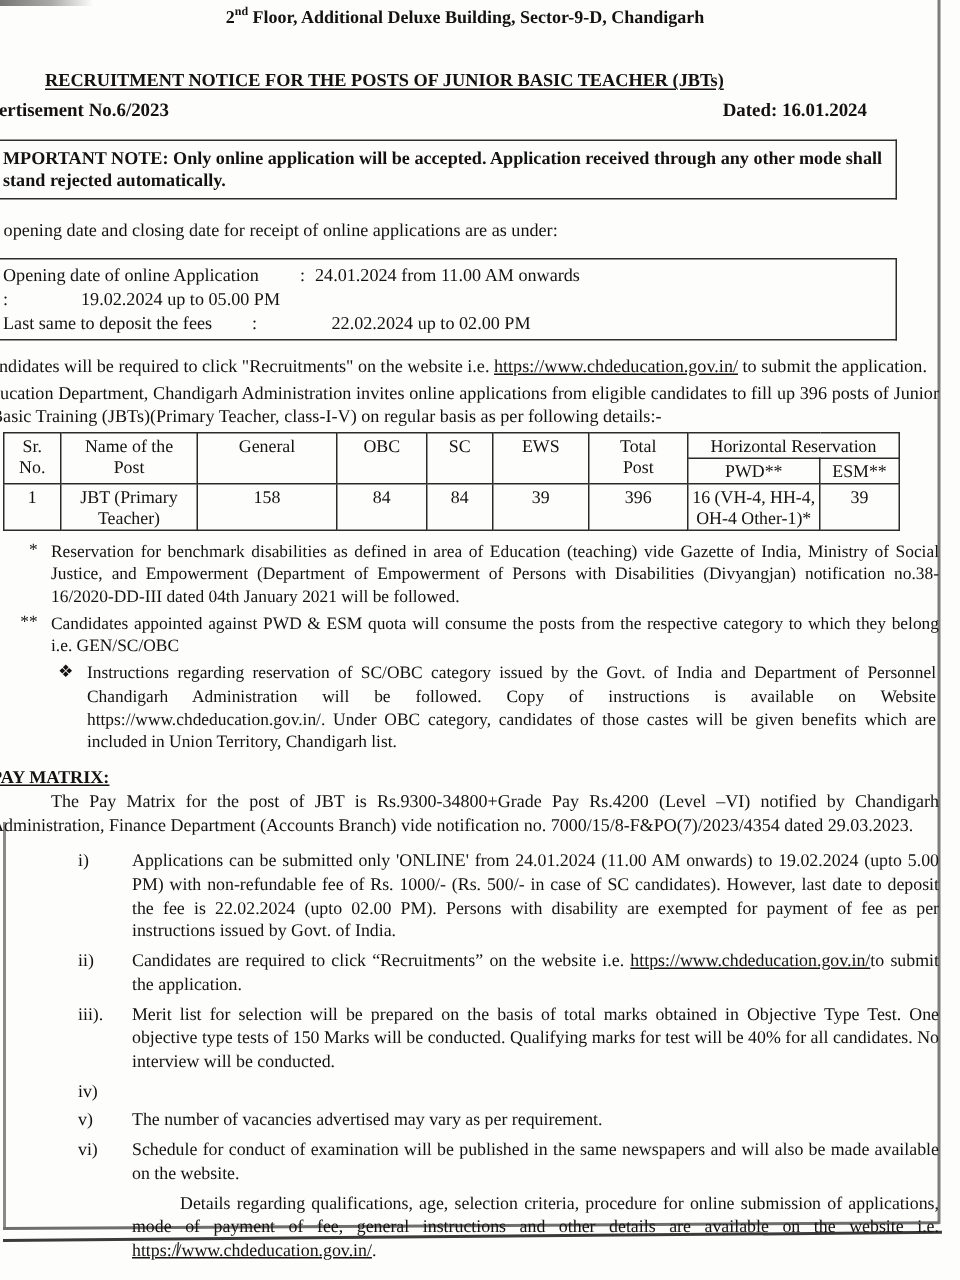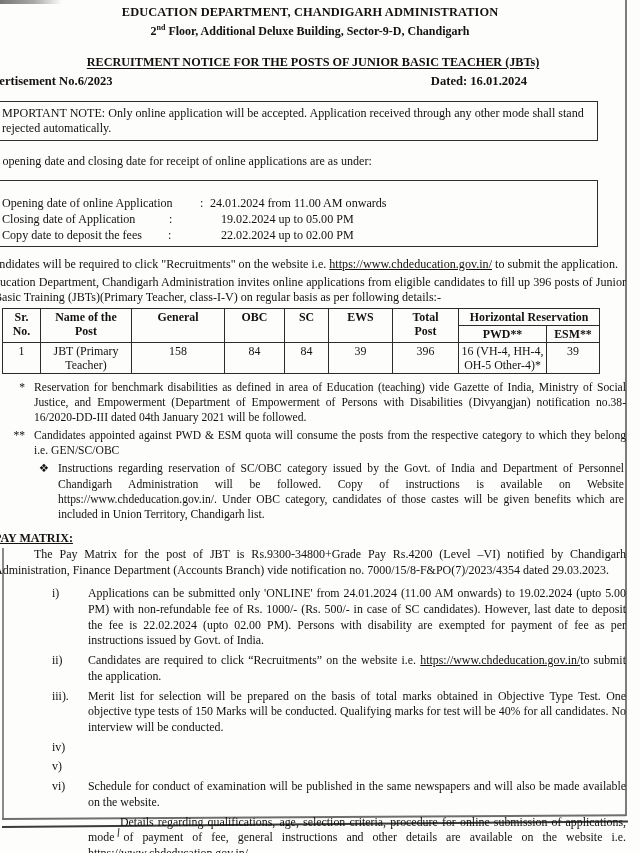--- a/index.html
+++ b/index.html
@@ -71,59 +71,58 @@
   }
   .org-addr {
     text-align: center;
     font-weight: bold;
     font-size: 12px;
     margin: 3px 50px 0 30px;
   }
   .org-addr sup { font-size: 8px; }
 
   .notice-title-row {
-    text-align: center;
-    margin: 13px 44px 0 30px;
+    margin: 25px 44px 0 30px;
   }
   .notice-title {
     font-weight: bold;
     font-size: 12.2px;
     text-decoration: underline;
     text-underline-offset: 2px;
   }
 
   .advt-row {
     display: flex;
     justify-content: space-between;
     align-items: baseline;
     margin: 4px 40px 0 -7px;
     font-weight: bold;
     font-size: 12.6px;
   }
-  .advt-row .dated { margin-right: 73px; }
+  .advt-row .dated { margin-right: 22px; }
 
   
   .box-note {
     border: 1.2px solid #2e2e2e;
     border-left: none;
     margin: 12px 42px 0 0;
     padding: 4px 6px 3px 2px;
-    font-weight: normal;
+    font-weight: bold;
     font-size: 12.1px;
     line-height: 1.28;
   }
   .intro-line {
     margin: 13px 40px 0 -6px;
     font-size: 12.1px;
   }
   .box-dates {
     border: 1.2px solid #2e2e2e;
     border-left: none;
     margin: 11px 42px 0 0;
-    padding: 15px 4px 2px 2px;
+    padding: 3px 4px 2px 2px;
     font-size: 12.1px;
     line-height: 1.32;
   }
   .date-row { display: flex; white-space: pre; }
   .date-label { display: inline-block; }
   .date-sep { display: inline-block; }
   .date-val { display: inline-block; }
 
   .para {
     margin: 10px 14px 0 -6px;
@@ -146,21 +145,21 @@
     table-layout: fixed;
   }
   table.vac th, table.vac td {
     border: 1.1px solid #2b2b2b;
     text-align: center;
     vertical-align: top;
     padding: 1px 2px;
     font-weight: normal;
     line-height: 1.18;
   }
-  table.vac th { font-weight: bold; }
+  table.vac th { font-weight: normal; }
   td.cell-left, th.cell-left { text-align: left; padding-left: 5px; }
 
   
   .note-list { margin: 6px 14px 0 0; font-size: 11.6px; }
   .note-item {
     display: flex;
     align-items: flex-start;
     margin-top: 3px;
     line-height: 1.3;
   }
@@ -230,21 +229,20 @@
 
   <div class="scan-top-smudge"></div>
   <div class="page-border-right"></div>
   <div class="page-border-left"></div>
   <div class="page-border-bottom"></div>
   <div class="page-border-bottom2"></div>
   <div class="stray-tick"></div>
 
   <div class="content">
 
-    <div class="org-title">EDUCATION DEPARTMENT, CHANDIGARH ADMINISTRATION</div>
 
     <div class="org-addr"><span>2</span><sup>nd</sup><span> Floor, Additional Deluxe Building, Sector-9-D, Chandigarh</span></div>
 
     <div class="notice-title-row">
       <span class="notice-title">RECRUITMENT NOTICE FOR THE POSTS OF JUNIOR BASIC TEACHER (JBTs)</span>
     </div>
 
     <div class="advt-row">
       <span>vertisement No.6/2023</span>
       <span class="dated">Dated: 16.01.2024</span>
@@ -256,26 +254,25 @@
 
     <div class="intro-line">e opening date and closing date for receipt of online applications are as under:</div>
 
     <div class="box-dates">
       <div class="date-row">
         <span class="date-label" style="width:198px">Opening date of online Application</span>
         <span class="date-sep" style="width:10px">:</span>
         <span class="date-val">24.01.2024 from 11.00 AM onwards</span>
       </div>
       <div class="date-row">
-        <span class="date-label" style="width:167px">Closing date of Application</span>
         <span class="date-sep" style="width:52px">:</span>
         <span class="date-val">19.02.2024 up to 05.00 PM</span>
       </div>
       <div class="date-row">
-        <span class="date-label" style="width:166px">Copy date to deposit the fees</span>
+        <span class="date-label" style="width:166px">Last same to deposit the fees</span>
         <span class="date-sep" style="width:53px">:</span>
         <span class="date-val">22.02.2024 up to 02.00 PM</span>
       </div>
     </div>
 
     <div class="para"><span>andidates will be required to click "Recruitments" on the website i.e. </span><span class="link">https://www.chdeducation.gov.in/</span><span> to submit the application.</span></div>
 
     <div class="para tight">ducation Department, Chandigarh Administration invites online applications from eligible candidates to fill up 396 posts of Junior Basic Training (JBTs)(Primary Teacher, class-I-V) on regular basis as per following details:-</div>
 
     <table class="vac">
@@ -317,21 +314,21 @@
       </thead>
       <tbody>
         <tr>
           <td class="cell-left">1</td>
           <td class="cell-left">JBT (Primary Teacher)</td>
           <td>158</td>
           <td>84</td>
           <td>84</td>
           <td>39</td>
           <td>396</td>
-          <td class="cell-left">16 (VH-4, HH-4, OH-5 Other-4)*</td>
+          <td class="cell-left">16 (VH-4, HH-4, OH-4 Other-1)*</td>
           <td class="cell-left">39</td>
         </tr>
       </tbody>
     </table>
 
     <div class="note-list">
       <div class="note-item">
         <span class="note-mark">*</span>
         <span class="note-body">Reservation for benchmark disabilities as defined in area of Education (teaching) vide Gazette of India, Ministry of Social Justice, and Empowerment (Department of Empowerment of Persons with Disabilities (Divyangjan) notification no.38-16/2020-DD-III dated 04th January 2021 will be followed.</span>
       </div>
@@ -359,20 +356,21 @@
       </div>
       <div class="roman-item">
         <span class="roman-mark">iii).</span>
         <span class="roman-body">Merit list for selection will be prepared on the basis of total marks obtained in Objective Type Test.  One objective type tests of 150 Marks will be conducted. Qualifying marks for test will be 40% for all candidates. No interview will be conducted.</span>
       </div>
       <div class="roman-item">
         <span class="roman-mark">iv)</span>
       </div>
       <div class="roman-item">
         <span class="roman-mark">v)</span>
+        <span class="roman-body">The number of vacancies advertised may vary as per requirement.</span>
       </div>
       <div class="roman-item">
         <span class="roman-mark">vi)</span>
         <span class="roman-body">Schedule for conduct of examination will be published in the same newspapers and will also be made available on the website.</span>
       </div>
     </div>
 
     <div class="roman-closing"><span class="indent"></span><span>Details regarding qualifications, age, selection criteria, procedure for online submission of applications, mode of payment of fee, general instructions and other details are available on the website i.e. </span><span class="link">https://www.chdeducation.gov.in/</span><span>.</span></div>
 
   </div>

